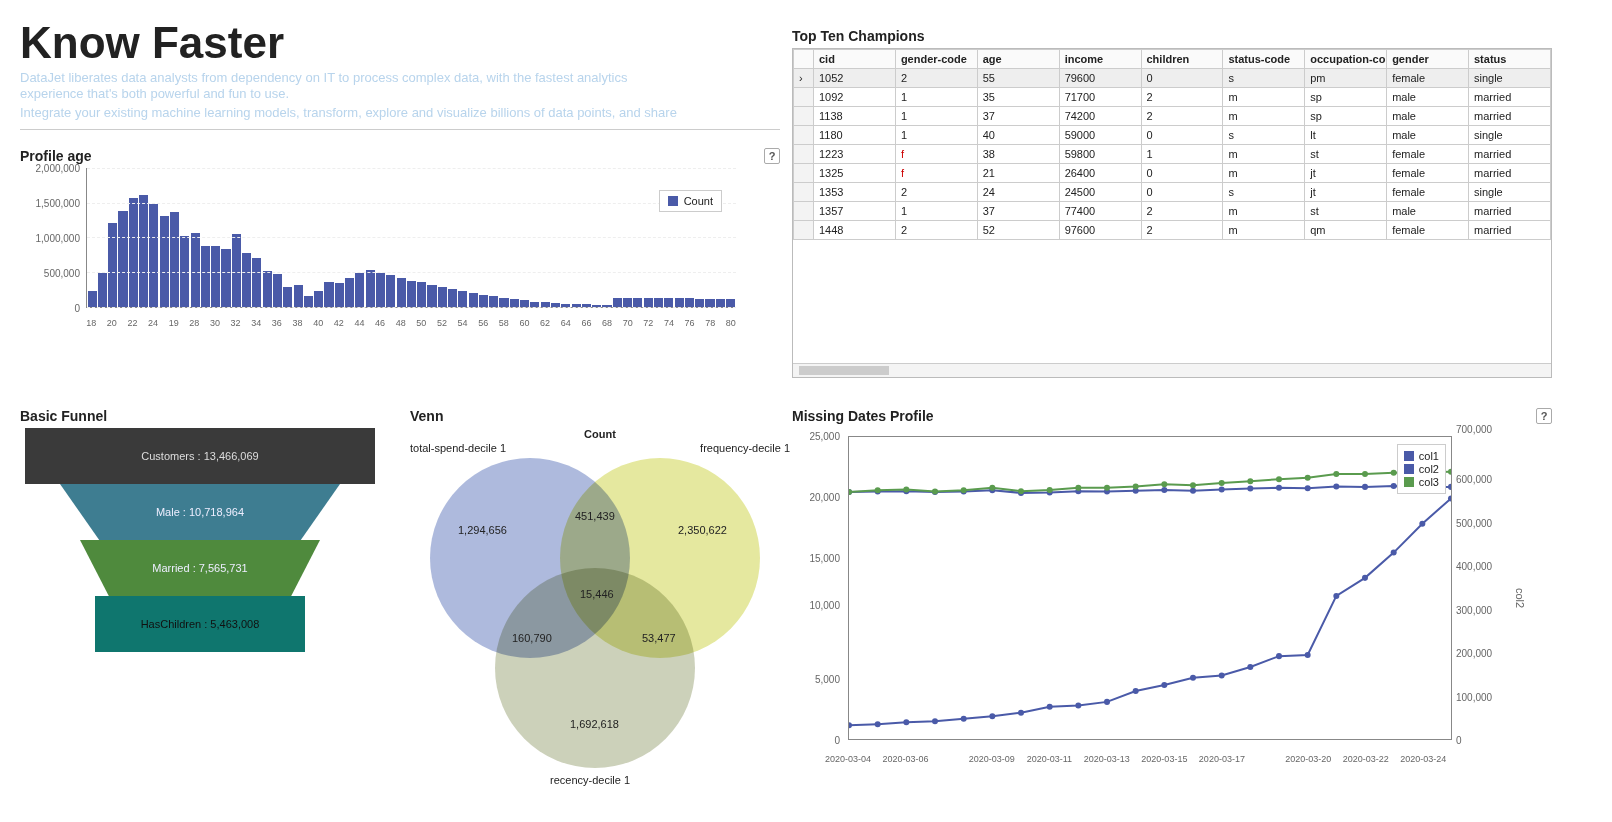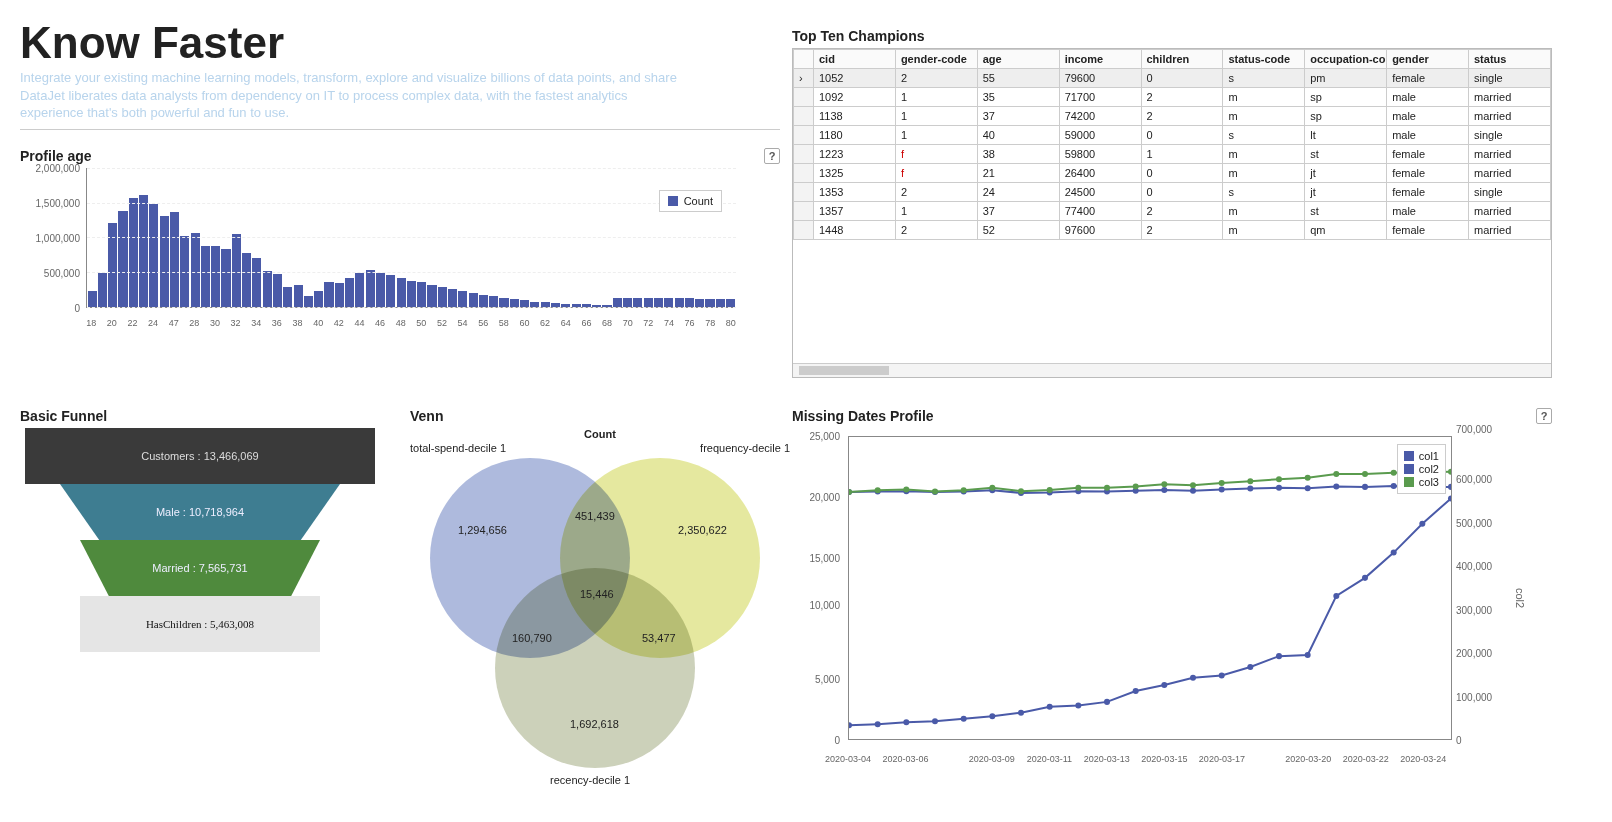--- a/index.html
+++ b/index.html
@@ -71,21 +71,21 @@
   .funnel { width:360px; }
   .funnel .stage{
     margin:0 auto; text-align:center; font-size:11px; color:#111;
     padding:22px 0; position:relative;
   }
   .funnel .s0{width:350px;background:#3a3a3a;color:#ddd;}
   .funnel .s1{width:280px;background:#3e7d91;color:#eef;
               clip-path:polygon(0 0,100% 0,86% 100%,14% 100%);}
   .funnel .s2{width:240px;background:#4f8a3d;color:#eef;
               clip-path:polygon(0 0,100% 0,88% 100%,12% 100%);}
-  .funnel .s3{width:240px;background:#e5e5e5;font-family:Liberation Serif, serif;}
+  .funnel .s3{width:210px;background:#0f766e;}
 
   
   .venn { position:relative; width:380px; height:360px; font-size:11px;}
   .venn .circle{position:absolute;width:200px;height:200px;border-radius:50%;
                 opacity:.72; mix-blend-mode:multiply;}
   .venn .cA{left:20px; top:30px;  background:#8fa0d0;}
   .venn .cB{left:150px;top:30px;  background:#dbe07a;}
   .venn .cC{left:85px; top:140px; background:#b9bfa0;}
   .venn .lbl{position:absolute;}
   .venn .title{position:absolute;left:50%;top:0;transform:translateX(-50%);
@@ -113,22 +113,22 @@
 </style>
 </head>
 <body>
 
 <div class="grid">
 
   <div>
     <div class="hero-wrap">
       <div class="hero">
         <h1>Know Faster</h1>
+        <p>DataJet liberates data analysts from dependency on IT to process complex data, with the fastest analytics experience that's both powerful and fun to use.</p>
         <p>Integrate your existing machine learning models, transform, explore and visualize billions of data points, and share</p>
-        <p>DataJet liberates data analysts from dependency on IT to process complex data, with the fastest analytics experience that's both powerful and fun to use.</p>
       </div>
       <div class="scrollbar"></div>
     </div>
 
     <div>
       <div class="panel-title">
         <span>Profile age</span>
         <span class="helpbtn">?</span>
       </div>
       <div class="barchart">
@@ -210,21 +210,21 @@
         </div>
       <div class="ylab" style="top: calc(87.5%);">0</div>
           <div class="ylab" style="top: calc(65.625%);">500,000</div>
           <div class="ylab" style="top: calc(43.75%);">1,000,000</div>
           <div class="ylab" style="top: calc(21.875%);">1,500,000</div>
           <div class="ylab" style="top: calc(0%);">2,000,000</div>
           <div class="xlab" style="left: calc(0.71649% + 66px);">18</div>
           <div class="xlab" style="left: calc(3.58245% + 66px);">20</div>
           <div class="xlab" style="left: calc(6.44841% + 66px);">22</div>
           <div class="xlab" style="left: calc(9.31437% + 66px);">24</div>
-          <div class="xlab" style="left: calc(12.1803% + 66px);">47</div>
+          <div class="xlab" style="left: calc(12.1803% + 66px);">19</div>
           <div class="xlab" style="left: calc(15.0463% + 66px);">28</div>
           <div class="xlab" style="left: calc(17.9123% + 66px);">30</div>
           <div class="xlab" style="left: calc(20.7782% + 66px);">32</div>
           <div class="xlab" style="left: calc(23.6442% + 66px);">34</div>
           <div class="xlab" style="left: calc(26.5101% + 66px);">36</div>
           <div class="xlab" style="left: calc(29.3761% + 66px);">38</div>
           <div class="xlab" style="left: calc(32.2421% + 66px);">40</div>
           <div class="xlab" style="left: calc(35.108% + 66px);">42</div>
           <div class="xlab" style="left: calc(37.974% + 66px);">44</div>
           <div class="xlab" style="left: calc(40.8399% + 66px);">46</div>

